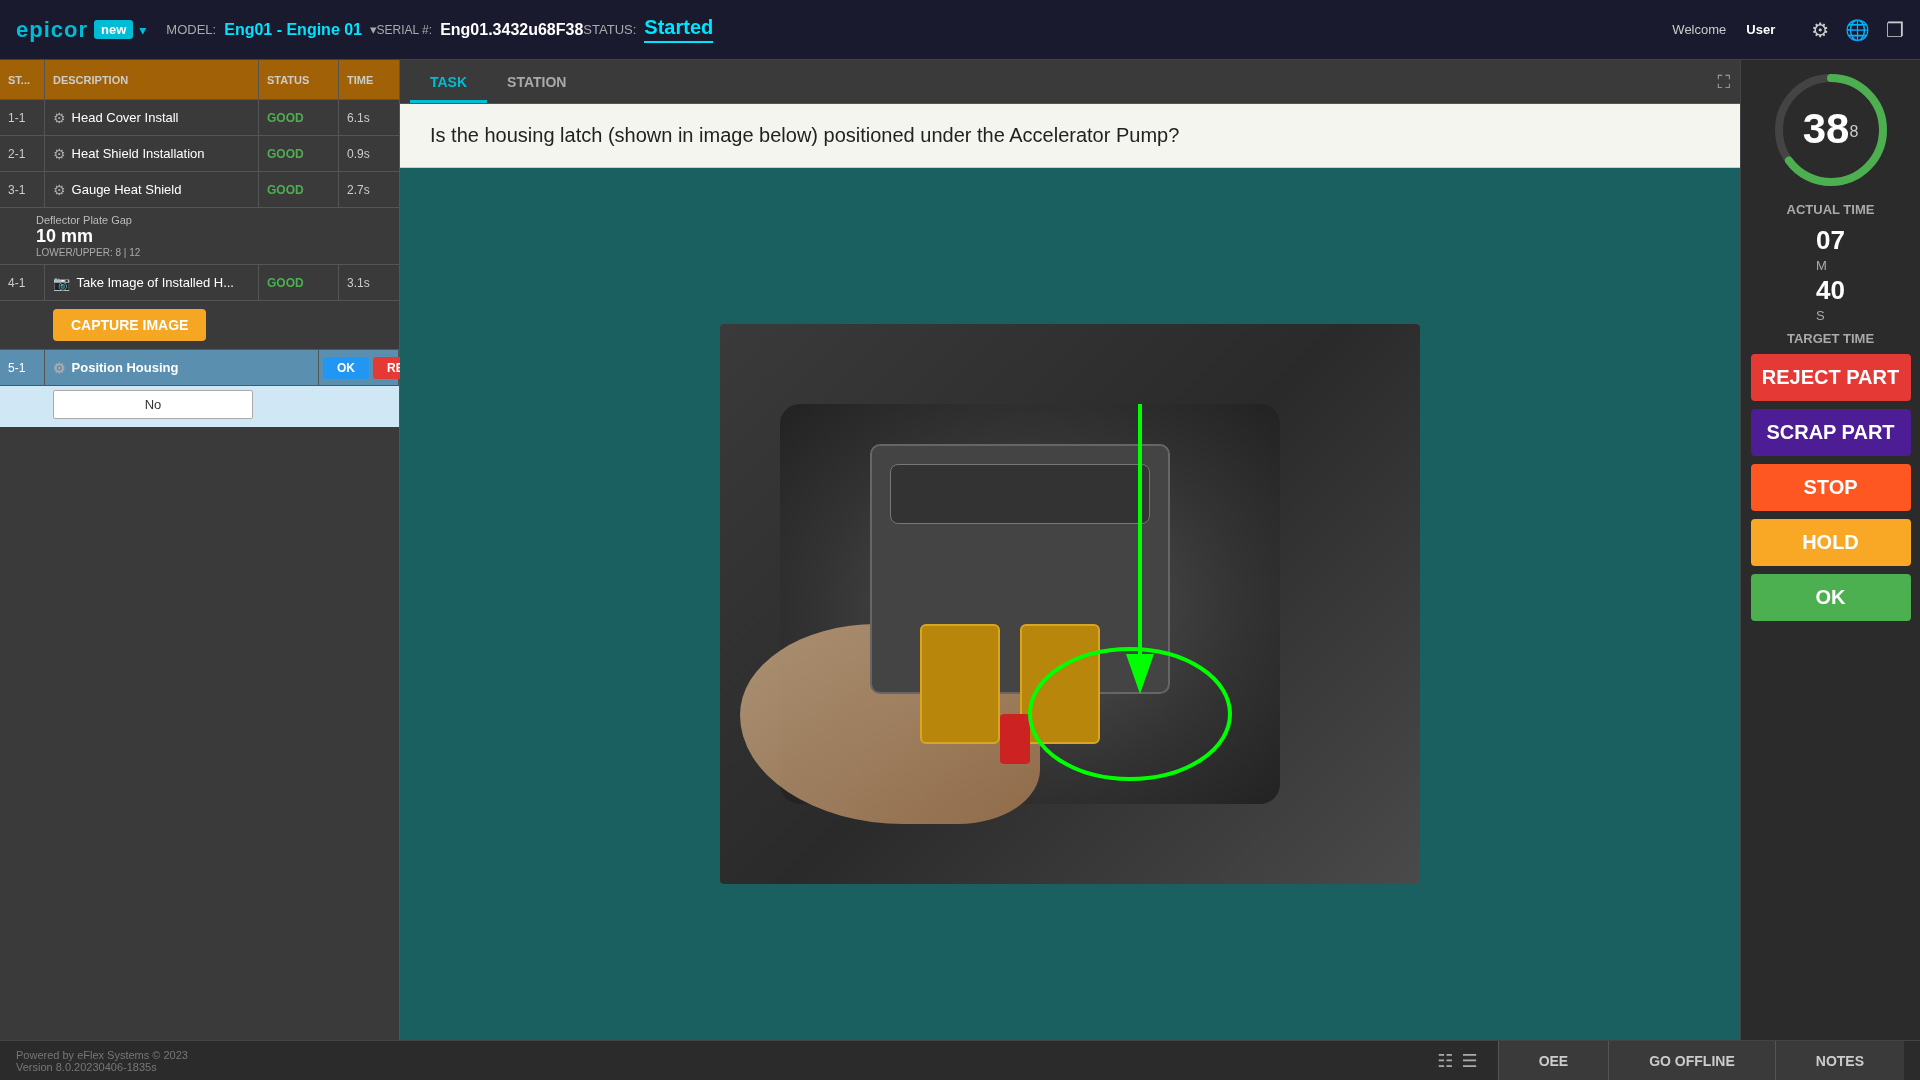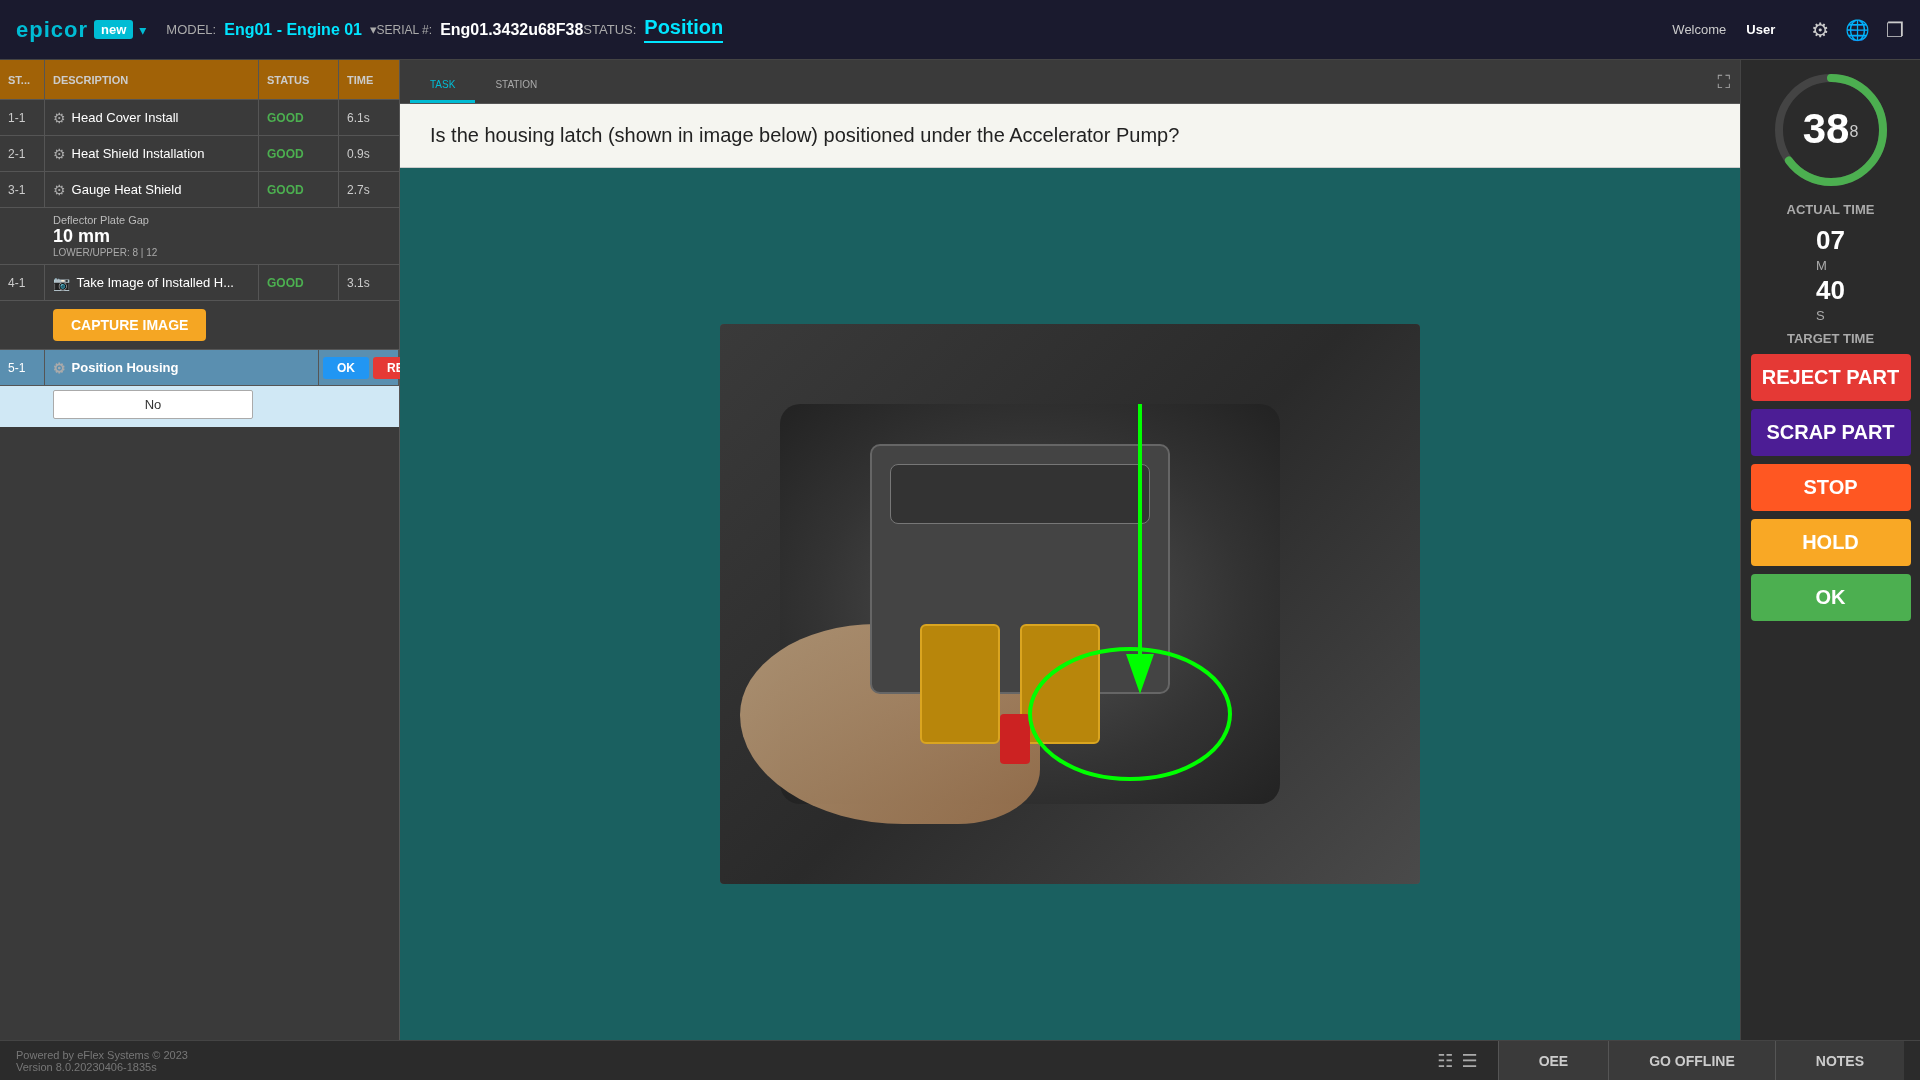--- a/index.html
+++ b/index.html
@@ -44,40 +44,40 @@
     .step-row.good { background: #3a3a3a; }
     .step-row.active { background: #5a8fb0; }
     .step-st { width: 45px; padding: 0 8px; color: #ccc; font-size: 12px; border-right: 1px solid #555; align-self: stretch; display: flex; align-items: center; }
     .step-desc { flex: 1; padding: 0 8px; font-size: 13px; display: flex; align-items: center; gap: 6px; border-right: 1px solid #555; align-self: stretch; }
     .step-status { width: 80px; padding: 0 8px; font-size: 12px; font-weight: 700; border-right: 1px solid #555; align-self: stretch; display: flex; align-items: center; }
     .status-good { color: #4caf50; }
     .step-time { width: 60px; padding: 0 8px; font-size: 12px; color: #ccc; align-self: stretch; display: flex; align-items: center; }
     .step-icon { font-size: 14px; color: #aaa; }
 
     
-    #deflector-row { padding: 6px 8px 6px 53px; background: #3a3a3a; border-bottom: 1px solid #555; }
+    #deflector-row { padding: 6px 8px 6px 36px; background: #3a3a3a; border-bottom: 1px solid #555; }
     #deflector-row .deflect-title { color: #bbb; font-size: 11px; }
     #deflector-row .deflect-value { color: #fff; font-size: 18px; font-weight: 700; }
     #deflector-row .deflect-sub { color: #aaa; font-size: 10px; }
 
     
     #capture-row { padding: 8px 8px 8px 53px; background: #3a3a3a; border-bottom: 1px solid #555; display: flex; align-items: center; gap: 10px; }
 
     .ok-btn { background: #2196f3; color: #fff; border: none; padding: 4px 14px; font-size: 12px; font-weight: 700; cursor: pointer; border-radius: 3px; }
     .reject-btn { background: #e53935; color: #fff; border: none; padding: 4px 14px; font-size: 12px; font-weight: 700; cursor: pointer; border-radius: 3px; }
     .capture-btn { background: #f5a623; color: #fff; border: none; padding: 8px 18px; font-size: 14px; font-weight: 700; cursor: pointer; border-radius: 4px; }
 
     
     .option-row { padding: 4px 8px 4px 53px; background: #d0e8f5; }
     .option-btn { background: #fff; border: 1px solid #aaa; padding: 6px 0; width: 200px; text-align: center; font-size: 13px; color: #333; cursor: pointer; display: block; margin-bottom: 4px; border-radius: 2px; }
 
     
     #center-panel { flex: 1; display: flex; flex-direction: column; background: #2a2a2a; }
     #center-tabs { display: flex; height: 44px; background: #3a3a3a; border-bottom: 1px solid #555; align-items: flex-end; padding-left: 10px; gap: 0; }
-    .tab-item { padding: 10px 20px; font-size: 10px; font-weight: 400; cursor: pointer; color: #aaa; border-bottom: 3px solid transparent; }
+    .tab-item { padding: 10px 20px; font-size: 14px; font-weight: 700; cursor: pointer; color: #aaa; border-bottom: 3px solid transparent; }
     .tab-item.active { color: #00bcd4; border-bottom: 3px solid #00bcd4; }
     #expand-icon { margin-left: auto; margin-right: 10px; margin-bottom: 10px; color: #aaa; font-size: 18px; cursor: pointer; }
 
     #question-area { padding: 20px 30px; background: #f5f5f0; color: #222; font-size: 20px; font-weight: 500; border-bottom: 1px solid #ccc; }
 
     #image-area { flex: 1; background: #1a6060; display: flex; align-items: center; justify-content: center; position: relative; overflow: hidden; }
     #image-placeholder { width: 700px; height: 560px; background: #555; position: relative; border-radius: 4px; overflow: hidden; }
 
     
     #engine-img { width: 100%; height: 100%; position: relative; background: linear-gradient(135deg, #3a3a3a 0%, #2a2a2a 50%, #4a4a4a 100%); }
@@ -130,21 +130,21 @@
     <span class="label">MODEL:</span>
     <span class="value">Eng01 - Engine 01</span>
     <span class="chevron">▾</span>
   </div>
   <div id="header-serial">
     <span class="label">SERIAL #:</span>
     <span class="value">Eng01.3432u68F38</span>
   </div>
   <div id="header-status">
     <span class="label">STATUS:</span>
-    <span class="value">Position</span>
+    <span class="value">Started</span>
   </div>
   <div id="header-right">
     <span class="welcome-text" style="color:#ccc;font-size:13px;">Welcome</span>
     <span style="color:#fff;font-size:13px;font-weight:600;margin-left:4px;">User</span>
     <span class="header-icon" style="margin-left:20px;">⚙</span>
     <span class="header-icon">🌐</span>
     <span class="header-icon">❐</span>
   </div>
 </div>
 

